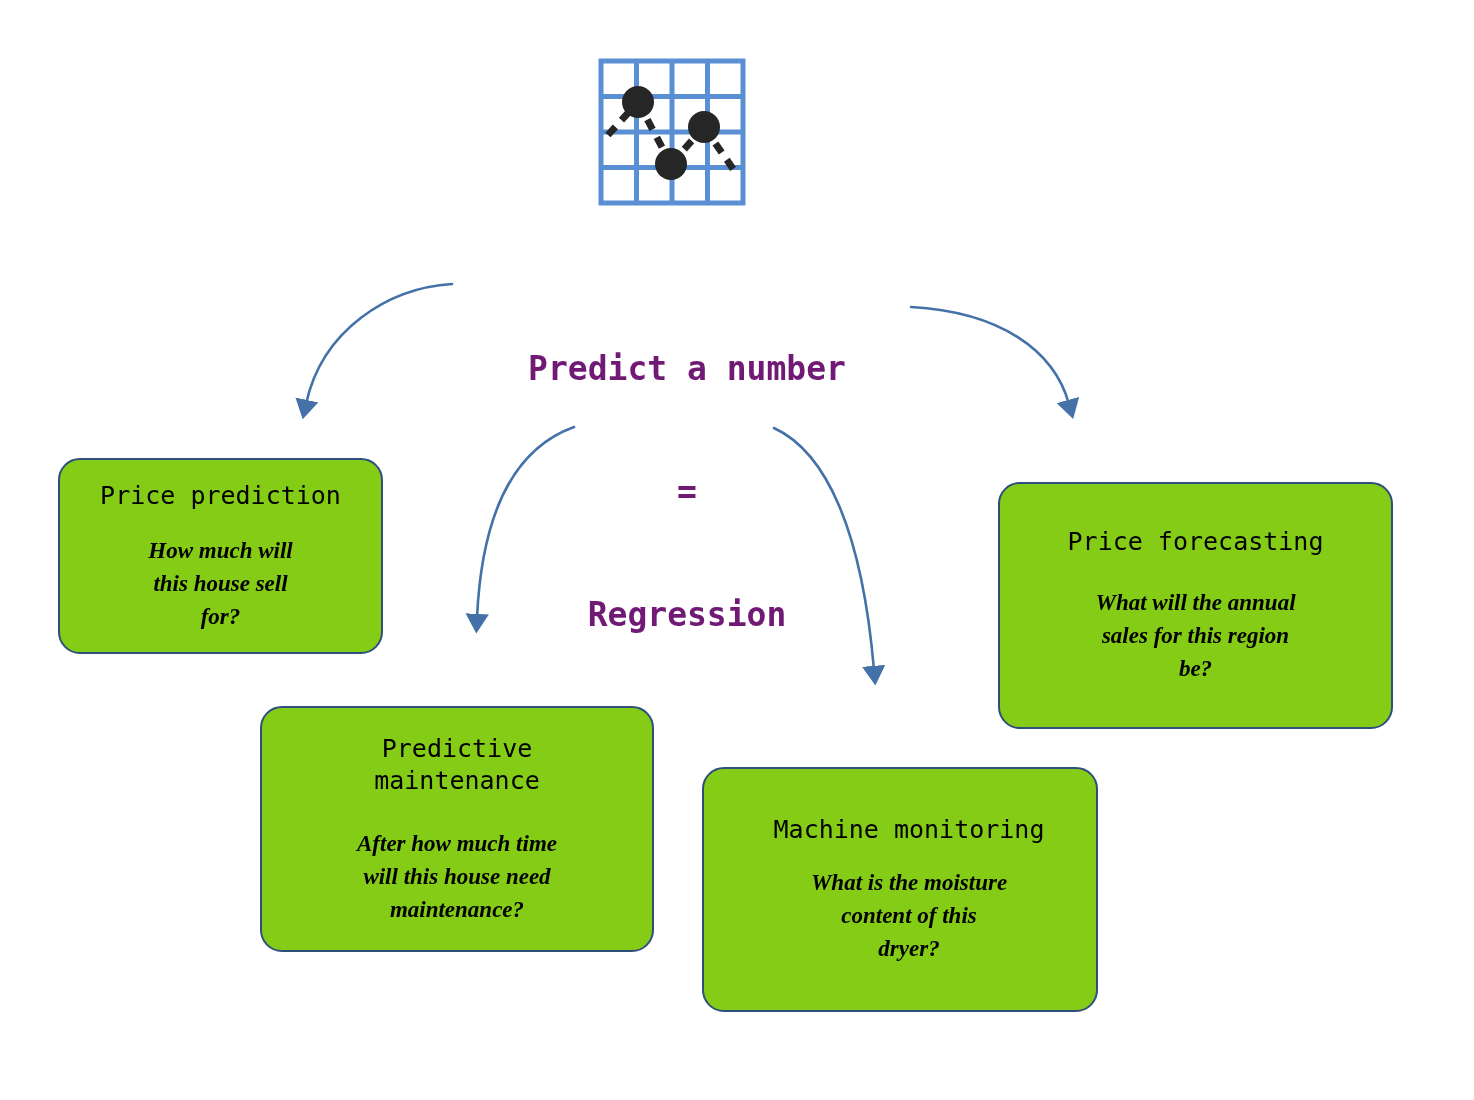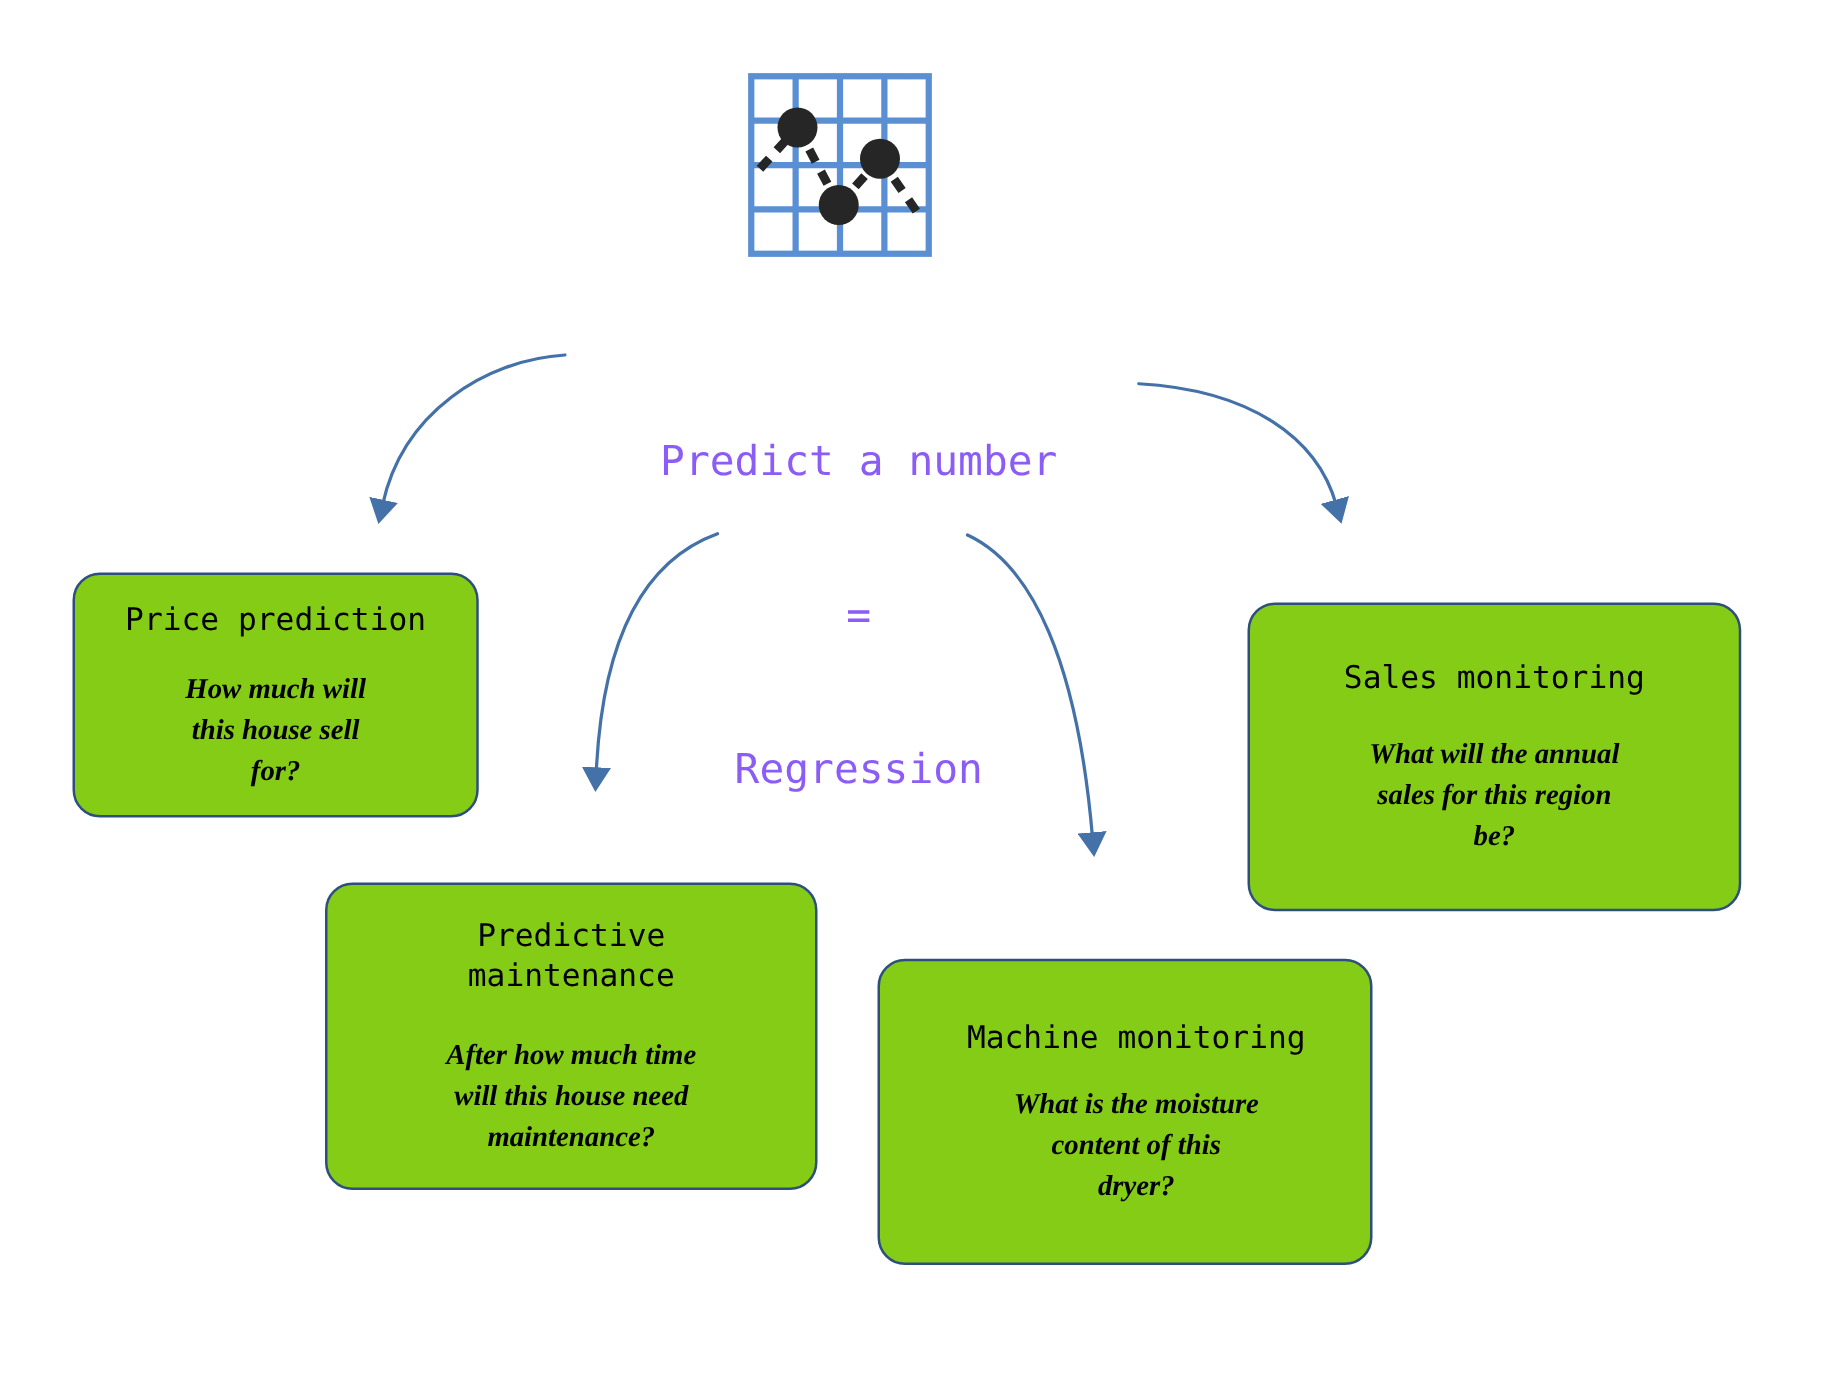--- a/index.html
+++ b/index.html
@@ -27,25 +27,25 @@
     height: 148px;
   }
 
   
   #center-title {
     position: absolute;
     left: 437px;
     top: 266px;
     width: 500px;
     text-align: center;
-    color: #8b5cf6;
+    color: #701a75;
     font-family: "DejaVu Sans Mono", monospace;
     font-size: 33px;
     line-height: 41px;
-    font-weight: 400;
+    font-weight: 700;
     letter-spacing: 0px;
     white-space: pre;
   }
   #center-title .tline { display: block; }
 
   
   #arrows {
     position: absolute;
     left: 0;
     top: 0;
@@ -167,19 +167,19 @@
   </div>
 
   <div id="box-machine" class="node-box">
     <div class="node-title">Machine monitoring</div>
     <div class="node-question">What is the moisture
 content of this
 dryer?</div>
   </div>
 
   <div id="box-sales" class="node-box">
-    <div class="node-title">Sales monitoring</div>
+    <div class="node-title">Price forecasting</div>
     <div class="node-question">What will the annual
 sales for this region
 be?</div>
   </div>
 
 </div>
 
 </body></html>

